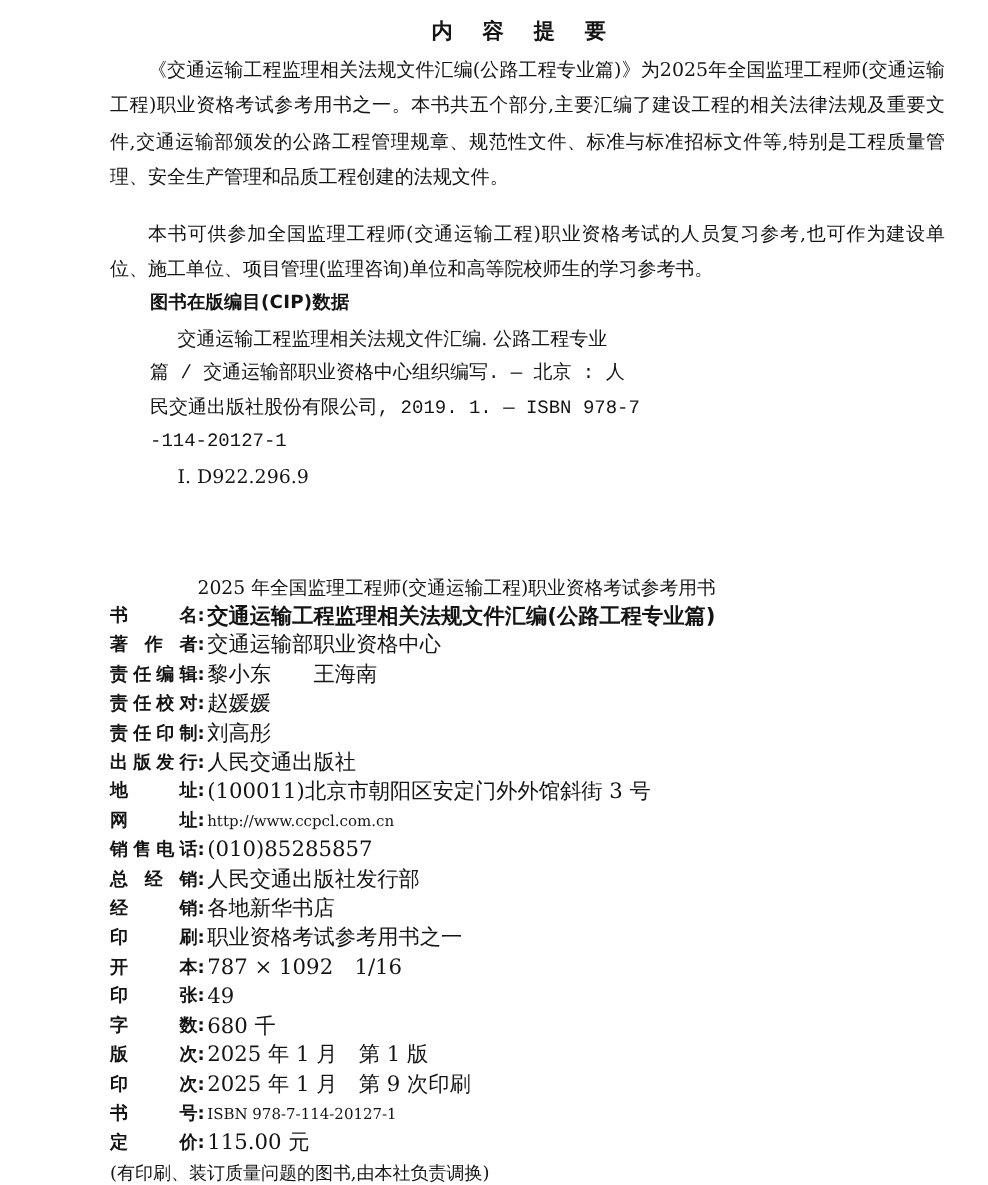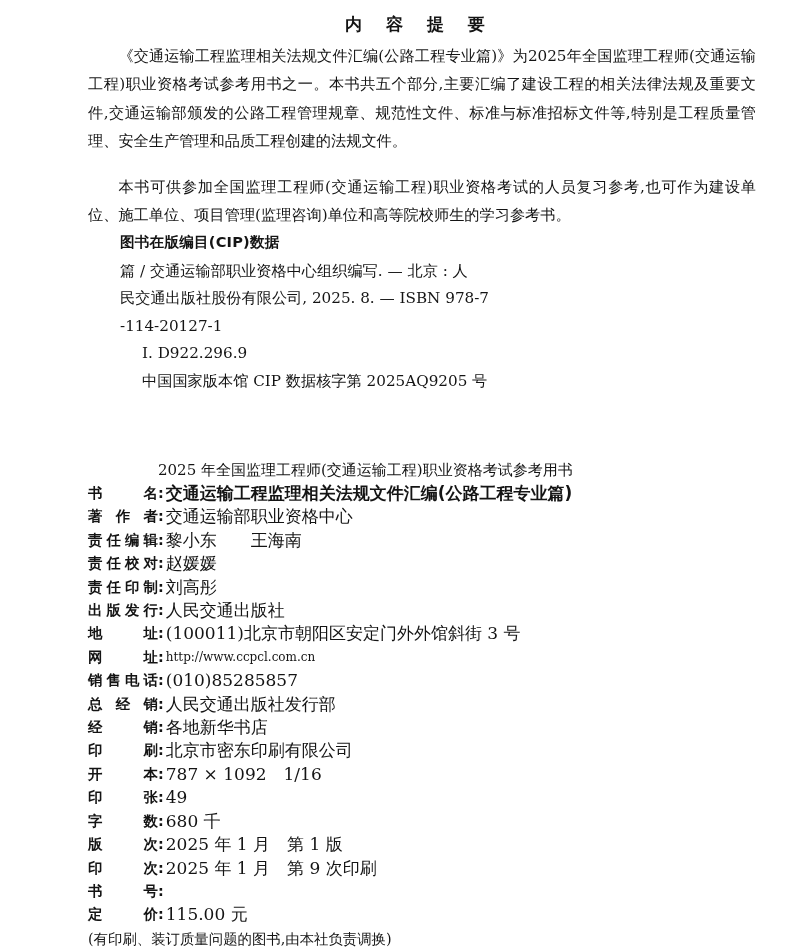--- a/index.html
+++ b/index.html
@@ -73,21 +73,21 @@
     font-size: 14.6px;
     letter-spacing: 0.2px;
     margin-bottom: 2px;
   }
   .cip-body {
     margin-left: -22px;
   }
   .cip-line {
     white-space: nowrap;
   }
-  .cip-line.indent1 { padding-left: 22px; }
+  .cip-line.indent1 { padding-left: 22px; font-family: Liberation Mono, monospace; }
   .cip-line.indent2 { padding-left: 44px; }
 
   
   .colophon {
     position: absolute;
     left: 68px;
     top: 458px;
     width: 660px;
     font-size: 14px;
   }
@@ -143,25 +143,25 @@
   <div class="abstract-title">内 容 提 要</div>
 
   <div class="abstract-block">
     <p>《交通运输工程监理相关法规文件汇编(公路工程专业篇)》为2025年全国监理工程师(交通运输工程)职业资格考试参考用书之一。本书共五个部分,主要汇编了建设工程的相关法律法规及重要文件,交通运输部颁发的公路工程管理规章、规范性文件、标准与标准招标文件等,特别是工程质量管理、安全生产管理和品质工程创建的法规文件。</p>
     <p>本书可供参加全国监理工程师(交通运输工程)职业资格考试的人员复习参考,也可作为建设单位、施工单位、项目管理(监理咨询)单位和高等院校师生的学习参考书。</p>
   </div>
 
   <div class="cip-block">
     <div class="cip-heading">图书在版编目(CIP)数据</div>
     <div class="cip-body">
+        <div class="cip-line indent2">交通运输工程监理相关法规文件汇编. 公路工程专业</div>
         <div class="cip-line indent1">篇 / 交通运输部职业资格中心组织编写. — 北京 : 人</div>
-        <div class="cip-line indent1">民交通出版社股份有限公司, 2025. 8. — ISBN 978-7</div>
+        <div class="cip-line indent1">民交通出版社股份有限公司, 2019. 1. — ISBN 978-7</div>
         <div class="cip-line indent1">-114-20127-1</div>
         <div class="cip-line indent2">Ⅰ. D922.296.9</div>
-        <div class="cip-line indent2">中国国家版本馆 CIP 数据核字第 2025AQ9205 号</div>
       </div>
   </div>
 
   <div class="colophon">
     <div class="colophon-head">2025 年全国监理工程师(交通运输工程)职业资格考试参考用书</div>
     <div class="colo-rows">
         <div class="colo-row">
           <span class="colo-label">书名</span>
           <span class="colo-colon">:</span>
           <span class="colo-value" style="font-weight: bold; font-family: &quot;DejaVu Sans&quot;, &quot;Liberation Sans&quot;, sans-serif;">交通运输工程监理相关法规文件汇编(公路工程专业篇)</span>
@@ -212,21 +212,21 @@
           <span class="colo-value">人民交通出版社发行部</span>
         </div>
         <div class="colo-row">
           <span class="colo-label">经销</span>
           <span class="colo-colon">:</span>
           <span class="colo-value">各地新华书店</span>
         </div>
         <div class="colo-row">
           <span class="colo-label">印刷</span>
           <span class="colo-colon">:</span>
-          <span class="colo-value">北京市密东印刷有限公司</span>
+          <span class="colo-value">职业资格考试参考用书之一</span>
         </div>
         <div class="colo-row">
           <span class="colo-label">开本</span>
           <span class="colo-colon">:</span>
           <span class="colo-value">787 × 1092　1/16</span>
         </div>
         <div class="colo-row">
           <span class="colo-label">印张</span>
           <span class="colo-colon">:</span>
           <span class="colo-value">49</span>
@@ -242,20 +242,21 @@
           <span class="colo-value">2025 年 1 月　第 1 版</span>
         </div>
         <div class="colo-row">
           <span class="colo-label">印次</span>
           <span class="colo-colon">:</span>
           <span class="colo-value">2025 年 1 月　第 9 次印刷</span>
         </div>
         <div class="colo-row">
           <span class="colo-label">书号</span>
           <span class="colo-colon">:</span>
+          <span class="colo-value small">ISBN 978-7-114-20127-1</span>
         </div>
         <div class="colo-row">
           <span class="colo-label">定价</span>
           <span class="colo-colon">:</span>
           <span class="colo-value">115.00 元</span>
         </div>
       </div>
     <div class="colophon-note">(有印刷、装订质量问题的图书,由本社负责调换)</div>
   </div>
 

